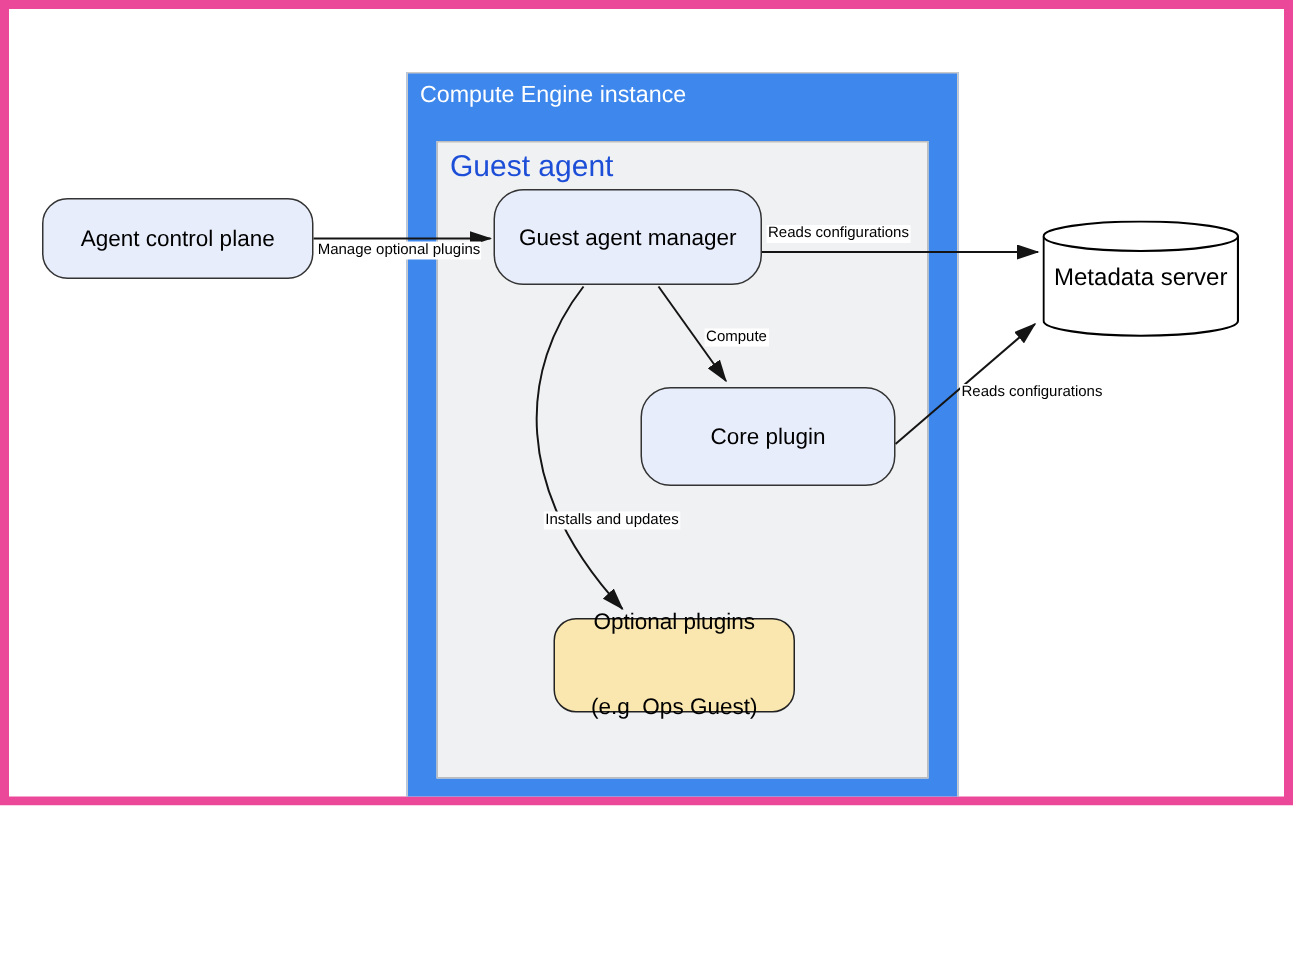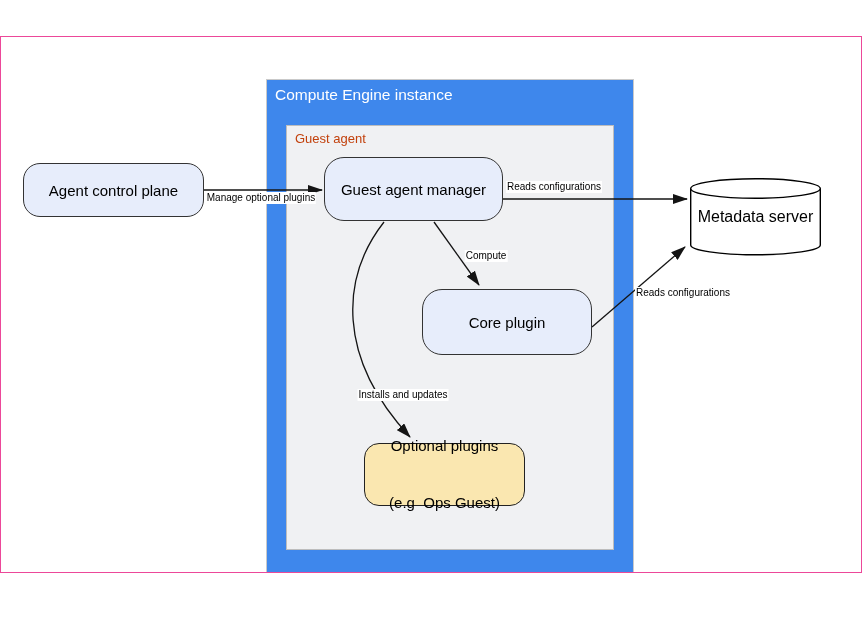--- a/index.html
+++ b/index.html
@@ -6,24 +6,23 @@
     margin: 0;
     padding: 0;
     background: #ffffff;
     font-family: "Liberation Sans", "DejaVu Sans", sans-serif;
   }
   .canvas {
     position: relative;
     width: 862px;
     height: 537px;
     box-sizing: border-box;
-    border: 1px solid #ec4899;
+    border: 6px solid #ec4899;
     background: #ffffff;
     overflow: hidden;
-    margin-top: 36px;
   }
   
   .container-blue {
     position: absolute;
     left: 265px; top: 42px;
     width: 368px; height: 512px;
     box-sizing: border-box;
     background: #3E87EC;
     border: 1px solid #c9c9c9;
     z-index: 1;
@@ -40,22 +39,22 @@
     left: 285px; top: 88px;
     width: 328px; height: 425px;
     box-sizing: border-box;
     background: #F0F1F3;
     border: 1px solid #bdbdbd;
     z-index: 1;
   }
   .container-gray-title {
     position: absolute;
     left: 8px; top: 5px;
-    color: #c2410c;
-    font-size: 13px;
+    color: #1d4ed8;
+    font-size: 20px;
     white-space: nowrap;
   }
   
   svg.edges {
     position: absolute;
     left: 0; top: 0;
     width: 862px; height: 635px;
     z-index: 2;
     pointer-events: none;
   }
@@ -117,21 +116,21 @@
     background: #ffffff;
     padding: 0 1px;
     white-space: nowrap;
     z-index: 4;
     line-height: 12px;
   }
   .lbl-manage   { left: 260px; top: 161px; }
   .lbl-reads1   { left: 553px; top: 150px; }
   .lbl-manages  { left: 485px; top: 219px; }
   .lbl-reads2   { left: 682px; top: 256px; }
-  .lbl-installs { left: 402px; top: 358px; }
+  .lbl-installs { left: 402px; top: 341px; }
 </style>
 </head>
 <body>
 
 <div class="canvas">
 
   <div class="container-blue">
     <div class="container-blue-title">Compute Engine instance</div>
   </div>
 

